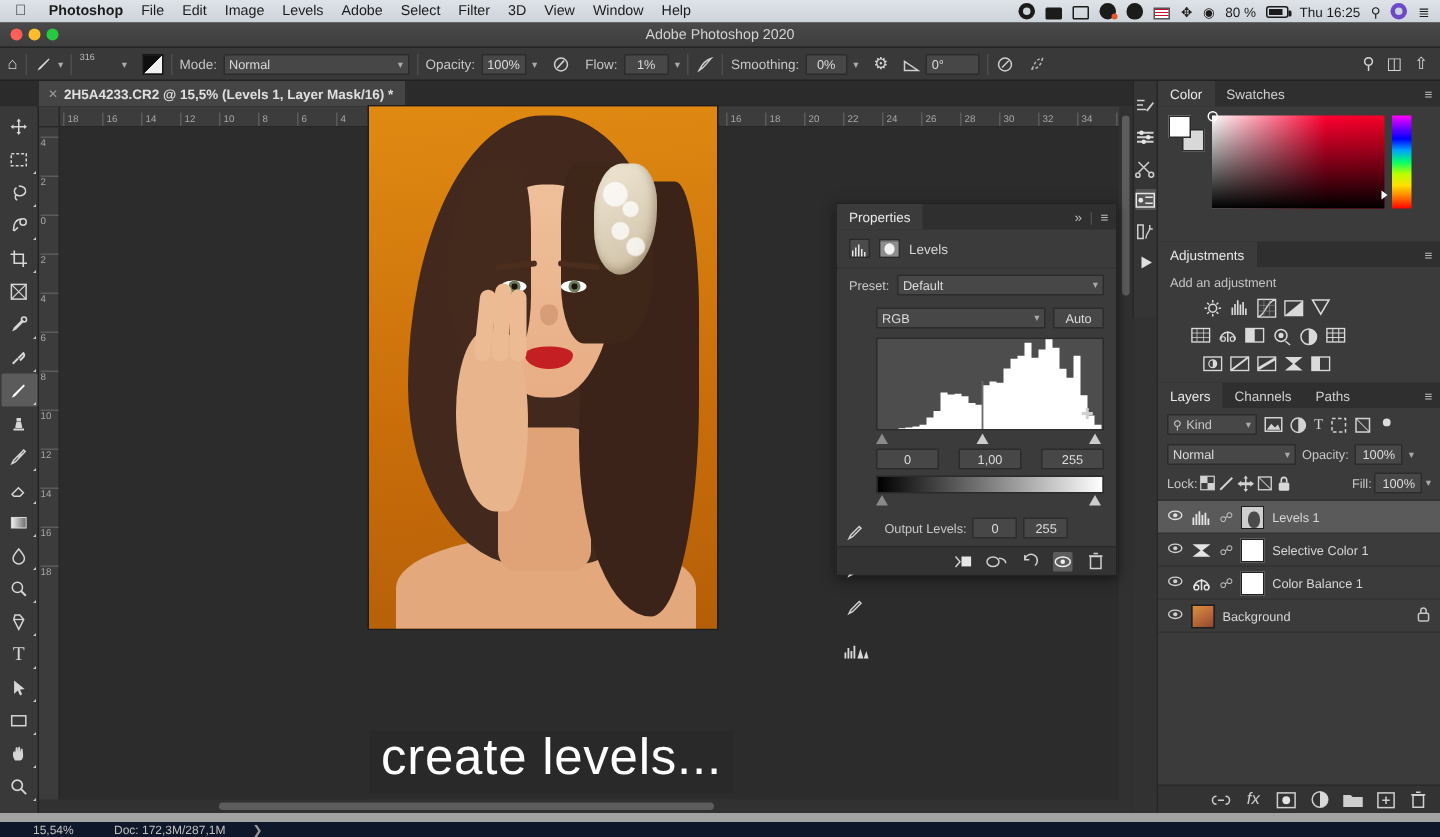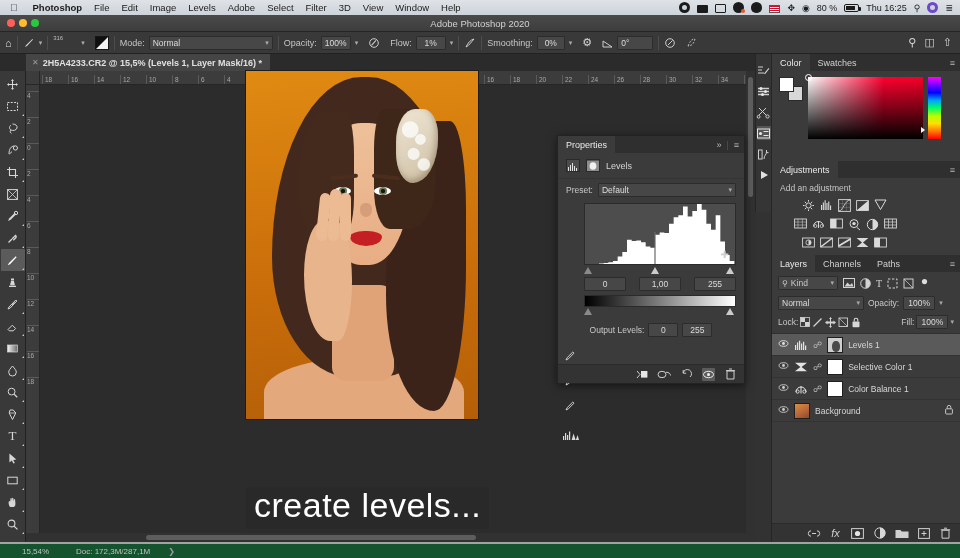--- a/index.html
+++ b/index.html
@@ -235,22 +235,22 @@
   .thumb.mini-portrait::after{content:"";position:absolute;left:4px;top:3px;width:8px;height:11px;border-radius:45%;background:#4a4a4a;}
   .linkico { color:#bdbdbd; font-size:9px; }
   .adjico { width:14px;height:12px; display:flex;align-items:center;justify-content:center;color:#ddd;}
   .layers-foot { position:absolute; bottom:0; left:0; right:0; height:19px; background:#333;
      display:flex; align-items:center; justify-content:flex-end; gap:9px; padding-right:8px;
      border-top:1px solid #2a2a2a;}
   .layers-foot .ico { width:13px;height:13px; color:#cfcfcf;}
   .lockico { margin-left:auto; color:#bdbdbd; font-size:9px; }
 
   
-  .statusbar { position:absolute; bottom:0; left:0; width:960px; height:16px; background:#14532d;
-     border-top:2px solid #a3a3a3; display:flex; align-items:center; font-size:8px; color:#c0c0c0;}
+  .statusbar { position:absolute; bottom:0; left:0; width:960px; height:16px; background:#0f172a;
+     border-top:6px solid #a3a3a3; display:flex; align-items:center; font-size:8px; color:#c0c0c0;}
   .statusbar .zoom { width:62px; padding-left:22px; }
   .statusbar .docinfo { padding-left:14px; }
   .statusbar .arrow { padding-left:18px; color:#9a9a9a; }
   .scroll-v { position:absolute; right:0; top:0; bottom:0; width:9px; background:#313131;}
   .scroll-v i { position:absolute; left:2px; right:2px; top:6px; height:120px; background:#5d5d5d; border-radius:3px; display:block;}
   .scroll-h { position:absolute; left:0; right:9px; bottom:0; height:9px; background:#313131;}
   .scroll-h i { position:absolute; top:2px; bottom:2px; left:120px; width:330px; background:#5d5d5d; border-radius:3px; display:block;}
   svg { overflow: visible; }
 </style>
 </head>
@@ -666,20 +666,29 @@
       </span>
       <span>Levels</span>
     </div>
     <div class="row">
       <span>Preset:</span>
       <span class="combo" style="flex:1">
         <span>Default</span>
         <span class="caret">▾</span>
       </span>
     </div>
+    <div class="row" style="padding-left:26px">
+      <span class="combo" style="flex:1">
+        <span>RGB</span>
+        <span class="caret">▾</span>
+      </span>
+      <span class="field" style="width:34px;justify-content:center">
+          <span>Auto</span>
+        </span>
+    </div>
 
     <div class="histo">
       <svg id="histo-svg" width="154" height="62" viewBox="0 0 154 62" preserveAspectRatio="none">
           <path d="M0.00 62 V60.77 h4.67 V62 Z M4.67 62 V60.16 h4.67 V62 Z M9.33 62 V60.16 h4.67 V62 Z M14.00 62 V59.55 h4.67 V62 Z M18.67 62 V58.93 h4.67 V62 Z M23.33 62 V58.32 h4.67 V62 Z M28.00 62 V57.09 h4.67 V62 Z M32.67 62 V52.41 h4.67 V62 Z M37.33 62 V48.05 h4.67 V62 Z M42.00 62 V35.69 h4.67 V62 Z M46.67 62 V37.00 h4.67 V62 Z M51.33 62 V36.46 h4.67 V62 Z M56.00 62 V38.14 h4.67 V62 Z M60.67 62 V42.59 h4.67 V62 Z M65.33 62 V43.75 h4.67 V62 Z M70.00 62 V30.78 h4.67 V62 Z M74.67 62 V28.41 h4.67 V62 Z M79.33 62 V29.10 h4.67 V62 Z M84.00 62 V19.73 h4.67 V62 Z M88.67 62 V13.14 h4.67 V62 Z M93.33 62 V11.24 h4.67 V62 Z M98.00 62 V2.55 h4.67 V62 Z M102.67 62 V12.46 h4.67 V62 Z M107.33 62 V7.01 h4.67 V62 Z M112.00 62 V0.10 h4.67 V62 Z M116.67 62 V5.78 h4.67 V62 Z M121.33 62 V19.83 h4.67 V62 Z M126.00 62 V25.87 h4.67 V62 Z M130.67 62 V11.24 h4.67 V62 Z M135.33 62 V37.46 h4.67 V62 Z M140.00 62 V50.96 h4.67 V62 Z M144.67 62 V57.09 h4.67 V62 Z M149.33 62 V60.16 h4.67 V62 Z " fill="#ffffff"></path>
           <line x1="70" x2="70" y1="28" y2="62" stroke="#6a6a6a" stroke-width="1.2"></line>
         </svg>
       <span style="position:absolute;right:6px;bottom:4px;color:#cfcfcf;font-size:10px">✚</span>
     </div>
 
     <div class="droppers" style="top:212px">

